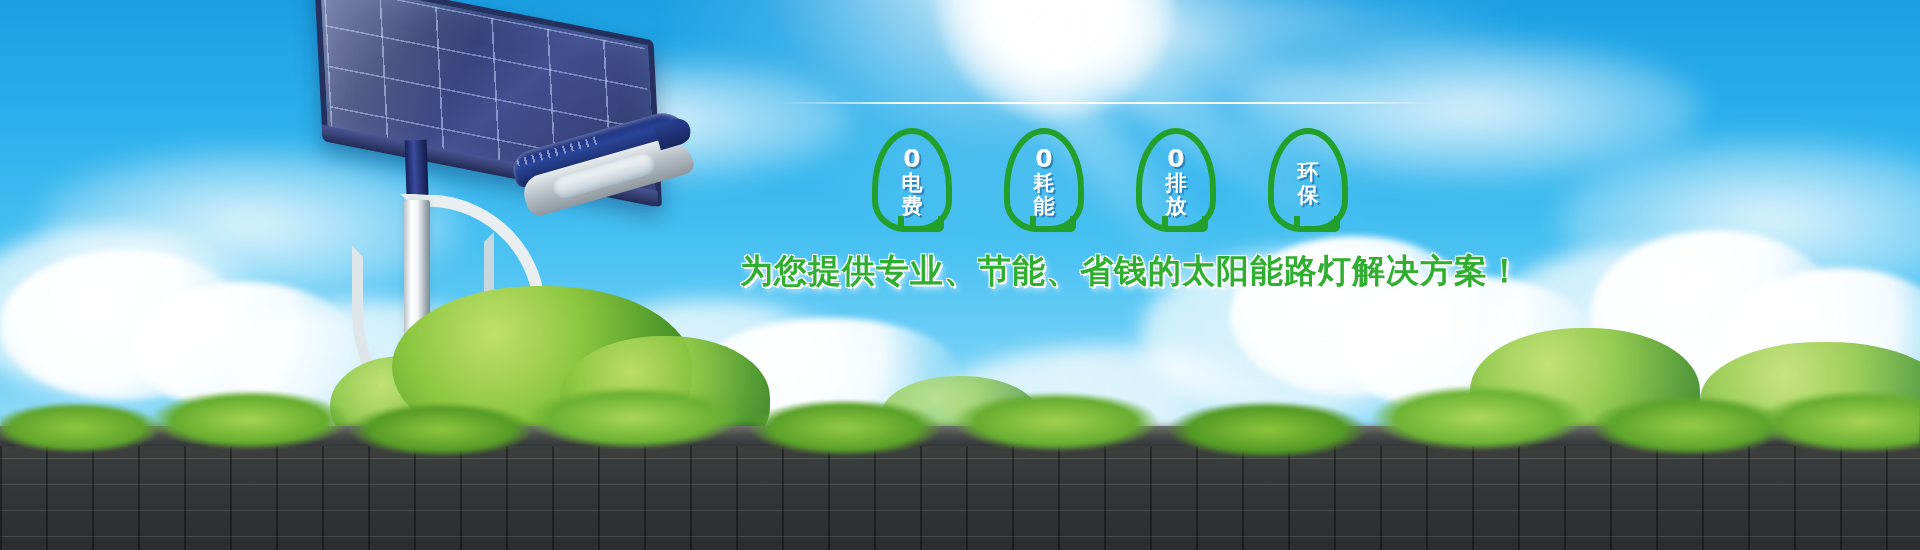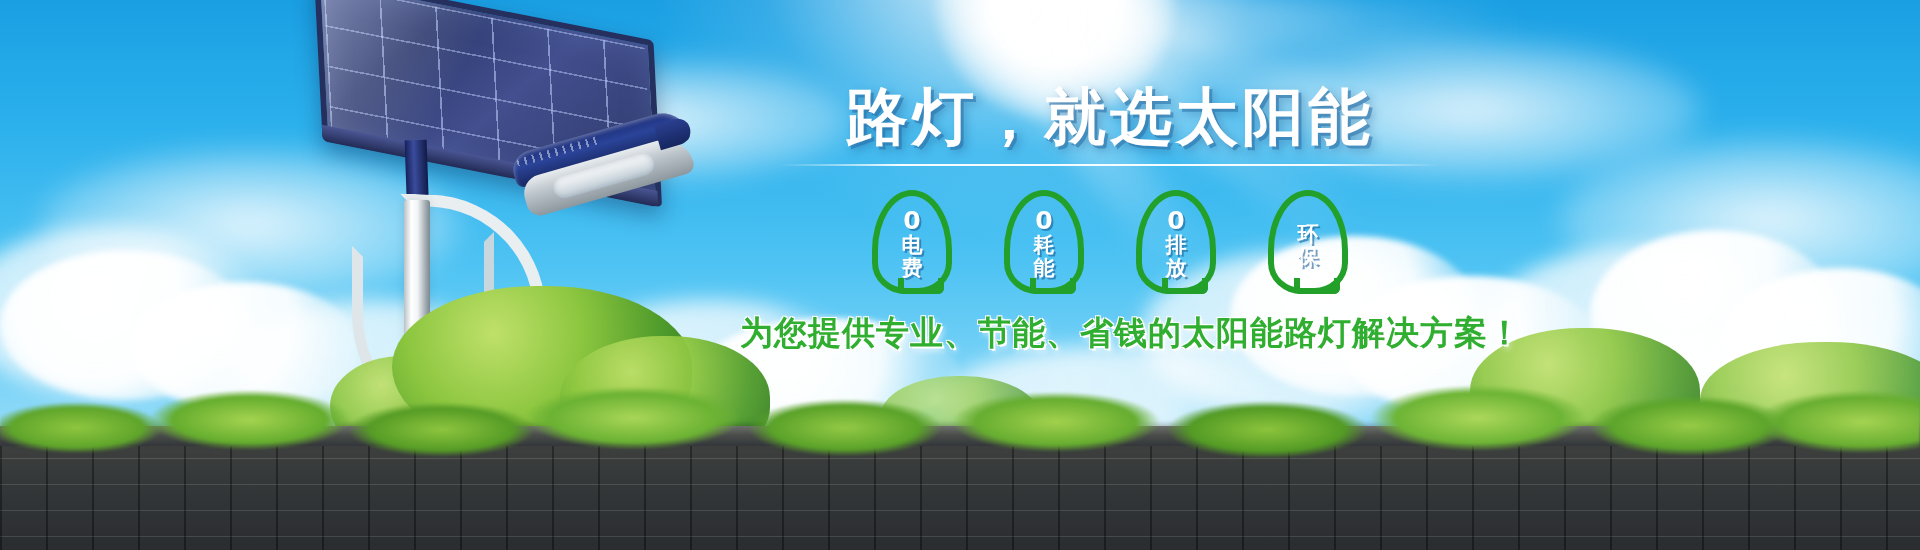--- a/index.html
+++ b/index.html
@@ -302,21 +302,20 @@
   <div class="tree t6"></div>
   <div class="tree t3"></div>
   <div class="tree t1"></div>
   <div class="tree t2"></div>
 
   <div class="wall"></div>
   <div class="coping"></div>
   <div class="hedge"></div>
 
   <div class="copy">
-    <div class="headline">路灯，就选太阳能</div>
     <div class="rule"></div>
 
     <div class="badges">
       <div class="badge">
         <div class="bulb"></div>
         <div class="badge-zero">0</div>
         <div class="badge-text">电费</div>
       </div>
       <div class="badge">
         <div class="bulb"></div>

